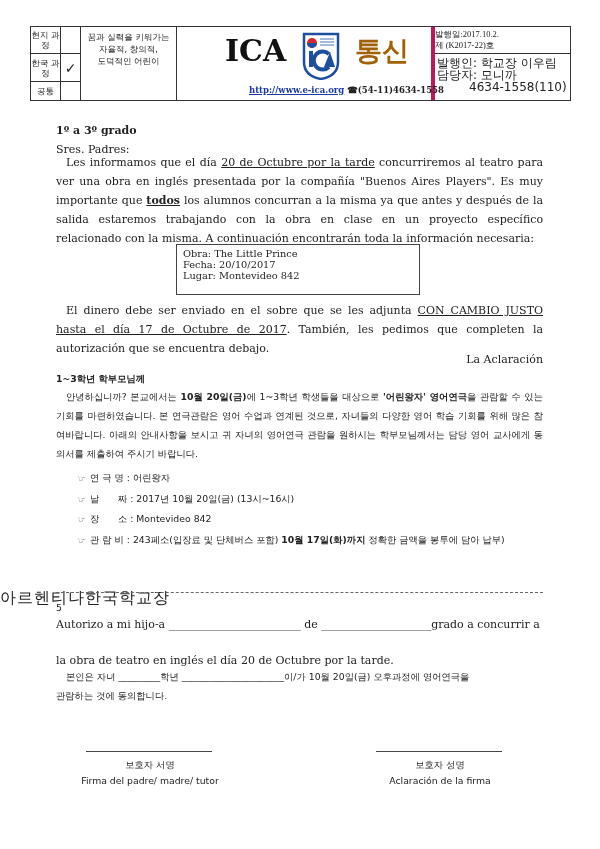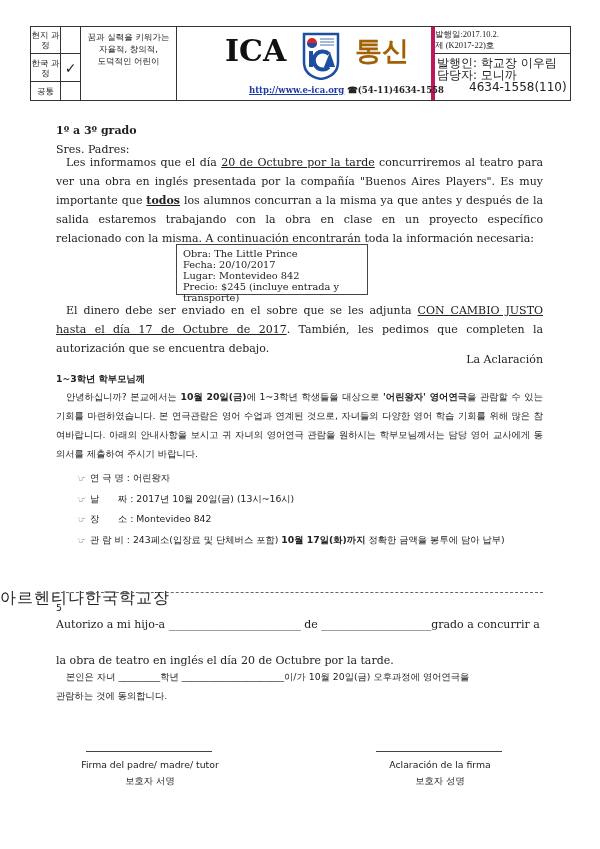--- a/index.html
+++ b/index.html
@@ -28,21 +28,21 @@
     .hcol-e { flex: 1; display: flex; flex-direction: column; }
     .pub-top { height: 27px; border-bottom: 1px solid #333; font-family: Liberation Serif, serif; font-size: 8.5px; line-height: 11px; text-align: left; padding-top: 2px; }
     .pub-bottom { flex: 1; font-family: "DejaVu Sans", sans-serif; font-size: 12px; line-height: 12px; padding: 3px 0 0 2px; }
     .pub-bottom .indent { padding-left: 32px; }
 
     
     .p { position: absolute; left: 56px; width: 487px; font-size: 11px; line-height: 19px; }
     .full { left: 56px; width: 487px; text-align: justify; }
     .u { text-decoration: underline; }
     .b { font-weight: bold; }
-    .info-box { position: absolute; left: 176px; top: 244px; width: 192px; height: 51px; border: 1px solid #444; padding: 3px 0 0 6px; font-size: 9.8px; line-height: 11px; }
+    .info-box { position: absolute; left: 176px; top: 244px; width: 244px; height: 51px; border: 1px solid #444; padding: 3px 0 0 6px; font-size: 9.8px; line-height: 11px; }
     .ko { font-family: "DejaVu Sans", sans-serif; font-size: 9.3px; }
     .bullets { position: absolute; left: 78px; top: 468px; font-family: "DejaVu Sans", sans-serif; font-size: 9.3px; line-height: 19.5px; }
     .bullet-row { white-space: nowrap; }
     .hand { font-size: 9px; margin-right: 4px; }
     .signature-title { position: absolute; left: 0; width: 600px; top: 588px; font-family: "DejaVu Sans", sans-serif; font-size: 16px; letter-spacing: 1px; }
     .dashes { position: absolute; left: 56px; top: 592px; width: 487px; border-top: 1px dashed #666; }
     .sig-line { position: absolute; border-top: 1px solid #444; }
     .sig-label { position: absolute; text-align: center; font-family: "DejaVu Sans", sans-serif; font-size: 9.3px; line-height: 16px; }
   </style>
 </head>
@@ -101,21 +101,20 @@
 <div class="p" style="top:121px; font-weight:bold;">1º a 3º grado</div>
 <div class="p" style="top:140px;">Sres. Padres:</div>
 <div class="p full" style="top:153px; text-indent:10px;">
   <span>Les informamos que el día </span><span class="u">20 de Octubre por la tarde</span><span> concurriremos al teatro para ver una obra en inglés presentada por la compañía "Buenos Aires Players". Es muy importante que </span><span class="u b">todos</span><span> los alumnos concurran a la misma ya que antes y después de la salida estaremos trabajando con la obra en clase en un proyecto específico relacionado con la misma. A continuación encontrarán toda la información necesaria:</span>
 </div>
 
 <div class="info-box">
   <div>Obra: The Little Prince</div>
   <div>Fecha: 20/10/2017</div>
   <div>Lugar: Montevideo 842</div>
-  <div>Precio: $245 (incluye entrada y transporte)</div>
 </div>
 
 <div class="p full" style="top:301px; text-indent:10px;">
   <span>El dinero debe ser enviado en el sobre que se les adjunta </span><span class="u">CON CAMBIO JUSTO hasta el día 17 de Octubre de 2017</span><span>. También, les pedimos que completen la autorización que se encuentra debajo.</span>
 </div>
 <div class="p" style="top:350px; text-align:right;">La Aclaración</div>
 
 <div class="p ko b" style="top:369px;">1~3학년 학부모님께</div>
 <div class="p full ko" style="top:387px; text-indent:10px;">
   <span>안녕하십니까? 본교에서는 </span><span class="b">10월 20일(금)</span><span>에 1~3학년 학생들을 대상으로 </span><span class="b">'어린왕자' 영어연극</span><span>을 관람할 수 있는 기회를 마련하였습니다. 본 연극관람은 영어 수업과 연계된 것으로, 자녀들의 다양한 영어 학습 기회를 위해 많은 참여바랍니다. 아래의 안내사항을 보시고 귀 자녀의 영어연극 관람을 원하시는 학부모님께서는 담당 영어 교사에게 동의서를 제출하여 주시기 바랍니다.</span>
@@ -141,20 +140,20 @@
 <div class="dashes"></div>
 <div class="p ko" style="top:598px;">5</div>
 <div class="p" style="top:615px; white-space:nowrap;">Autorizo a mi hijo-a ________________________ de ____________________grado a concurrir a</div>
 <div class="p" style="top:651px;">la obra de teatro en inglés el día 20 de Octubre por la tarde.</div>
 
 <div class="p ko" style="top:667px; padding-left:10px; white-space:nowrap;">본인은 자녀 _________학년 ______________________이/가 10월 20일(금) 오후과정에 영어연극을</div>
 <div class="p ko" style="top:686px;">관람하는 것에 동의합니다.</div>
 
 <div class="sig-line" style="left:86px; top:751px; width:126px;"></div>
 <div class="sig-label" style="left:70px; top:757px; width:160px;">
+  <div>보호자 서명</div>
   <div>Firma del padre/ madre/ tutor</div>
-  <div>보호자 서명</div>
 </div>
 <div class="sig-line" style="left:376px; top:751px; width:126px;"></div>
 <div class="sig-label" style="left:360px; top:757px; width:160px;">
+  <div>보호자 성명</div>
   <div>Aclaración de la firma</div>
-  <div>보호자 성명</div>
 </div>
 
 </body></html>

